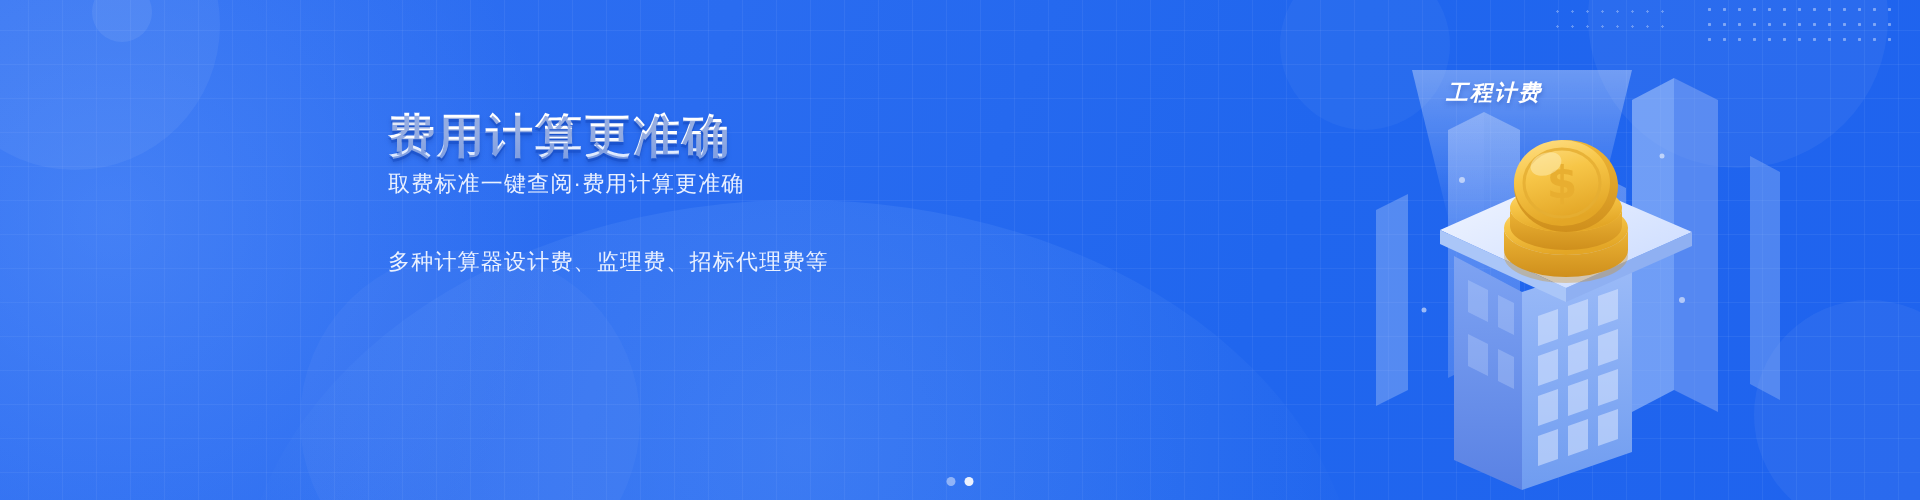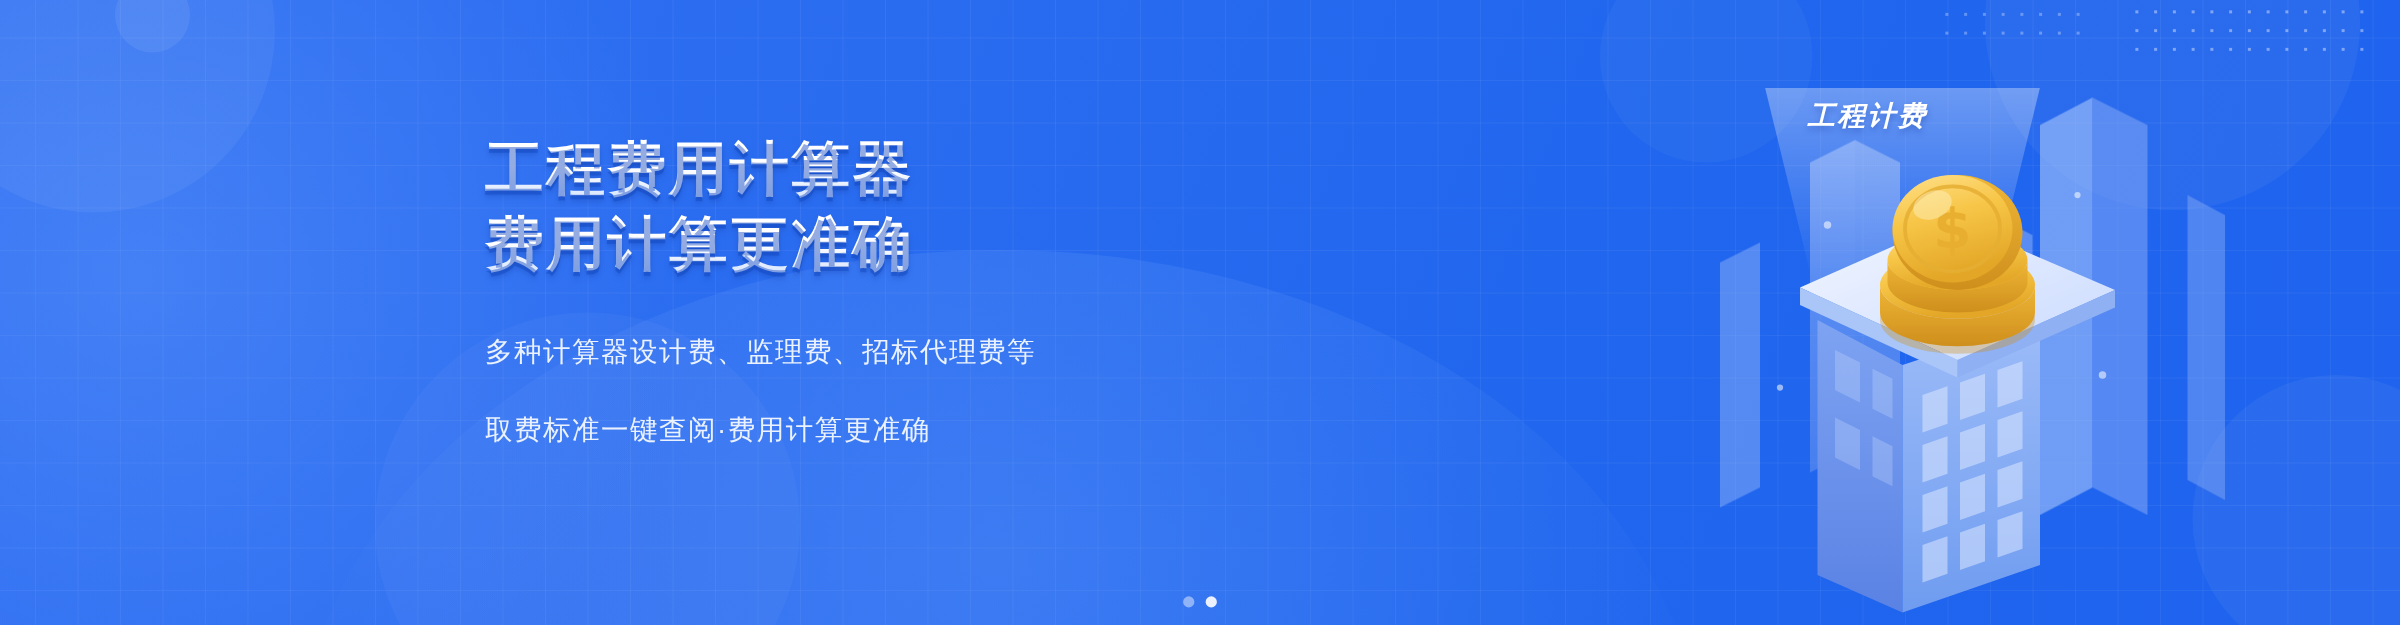--- a/index.html
+++ b/index.html
@@ -91,24 +91,23 @@
   <span class="circ circ-a"></span>
   <span class="circ circ-b"></span>
   <span class="circ circ-c"></span>
   <span class="circ circ-d"></span>
   <span class="circ circ-e"></span>
   <span class="circ circ-f"></span>
   <div class="dots"></div>
   <div class="dots2"></div>
 
   <div class="copy">
-    <h1 class="headline">工程费用计算器</h1>
     <h1 class="headline">费用计算更准确</h1>
+    <p class="sub" style="margin-top:0">取费标准一键查阅·费用计算更准确</p>
     <p class="sub">多种计算器设计费、监理费、招标代理费等</p>
-    <p class="sub" style="margin-top:0">取费标准一键查阅·费用计算更准确</p>
   </div>
 
   <div class="art">
     <svg width="700" height="440" viewBox="0 0 700 440" xmlns="http://www.w3.org/2000/svg">
       <defs>
         <linearGradient id="bgBarA" x1="0" y1="0" x2="0" y2="1">
           <stop offset="0%" stop-color="#b9cffb"></stop>
             <stop offset="100%" stop-color="#7ea6f3"></stop>
         </linearGradient>
         <linearGradient id="bgBarB" x1="0" y1="0" x2="0" y2="1">

